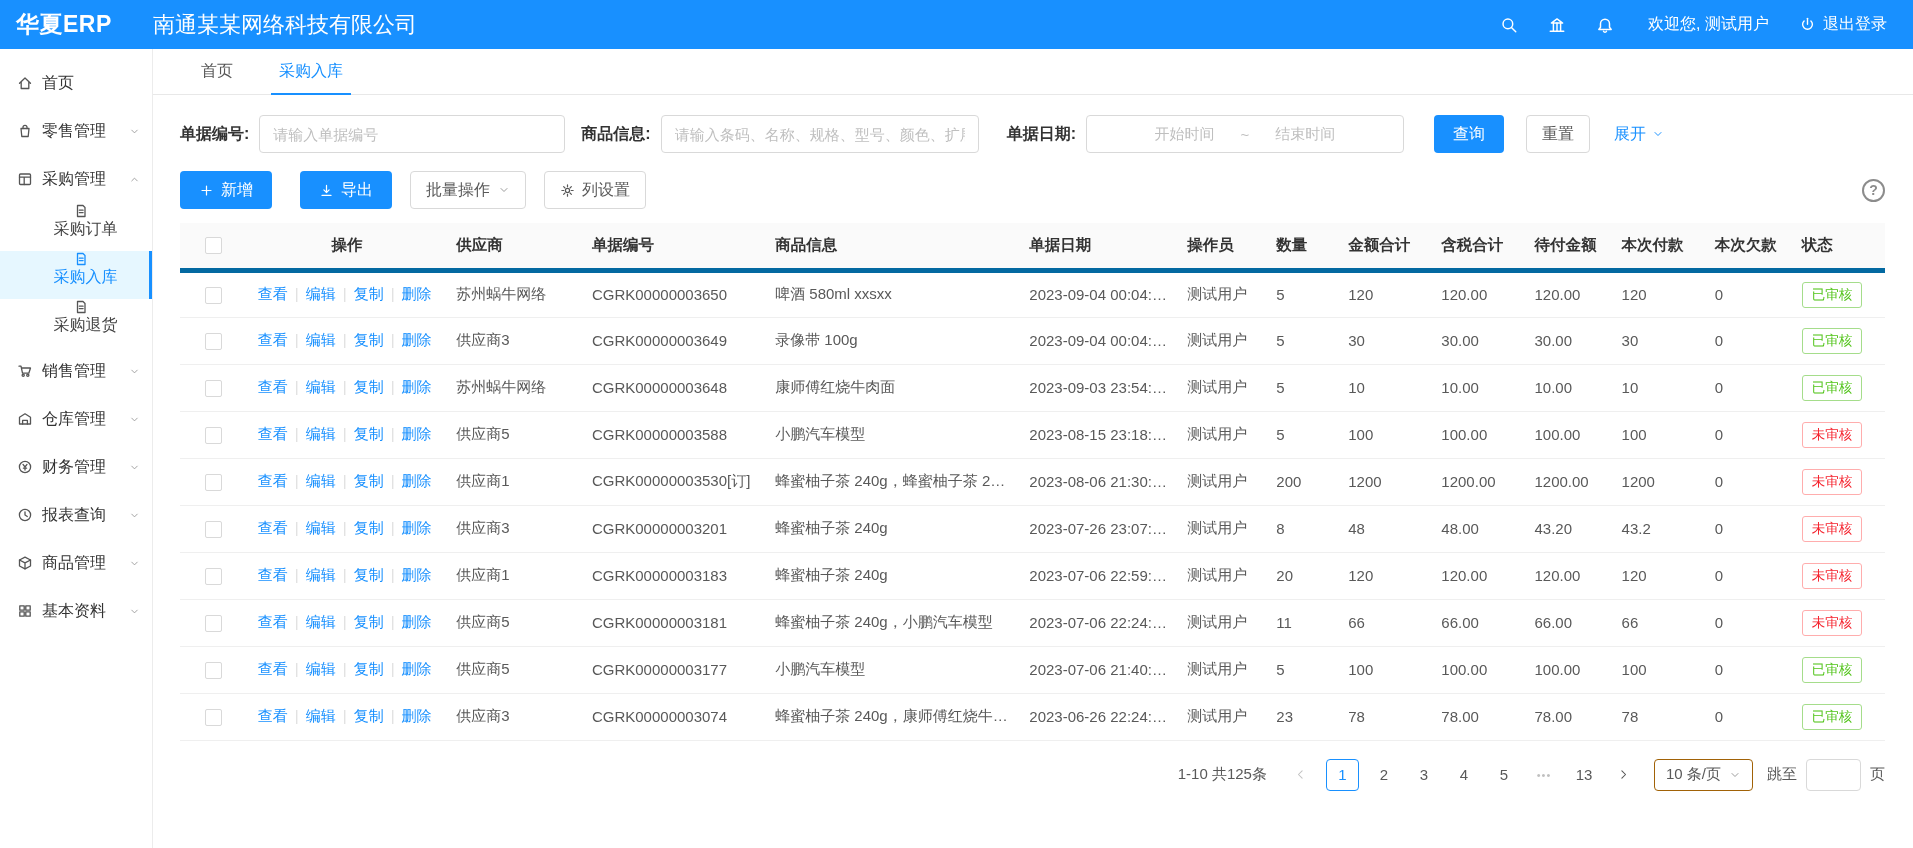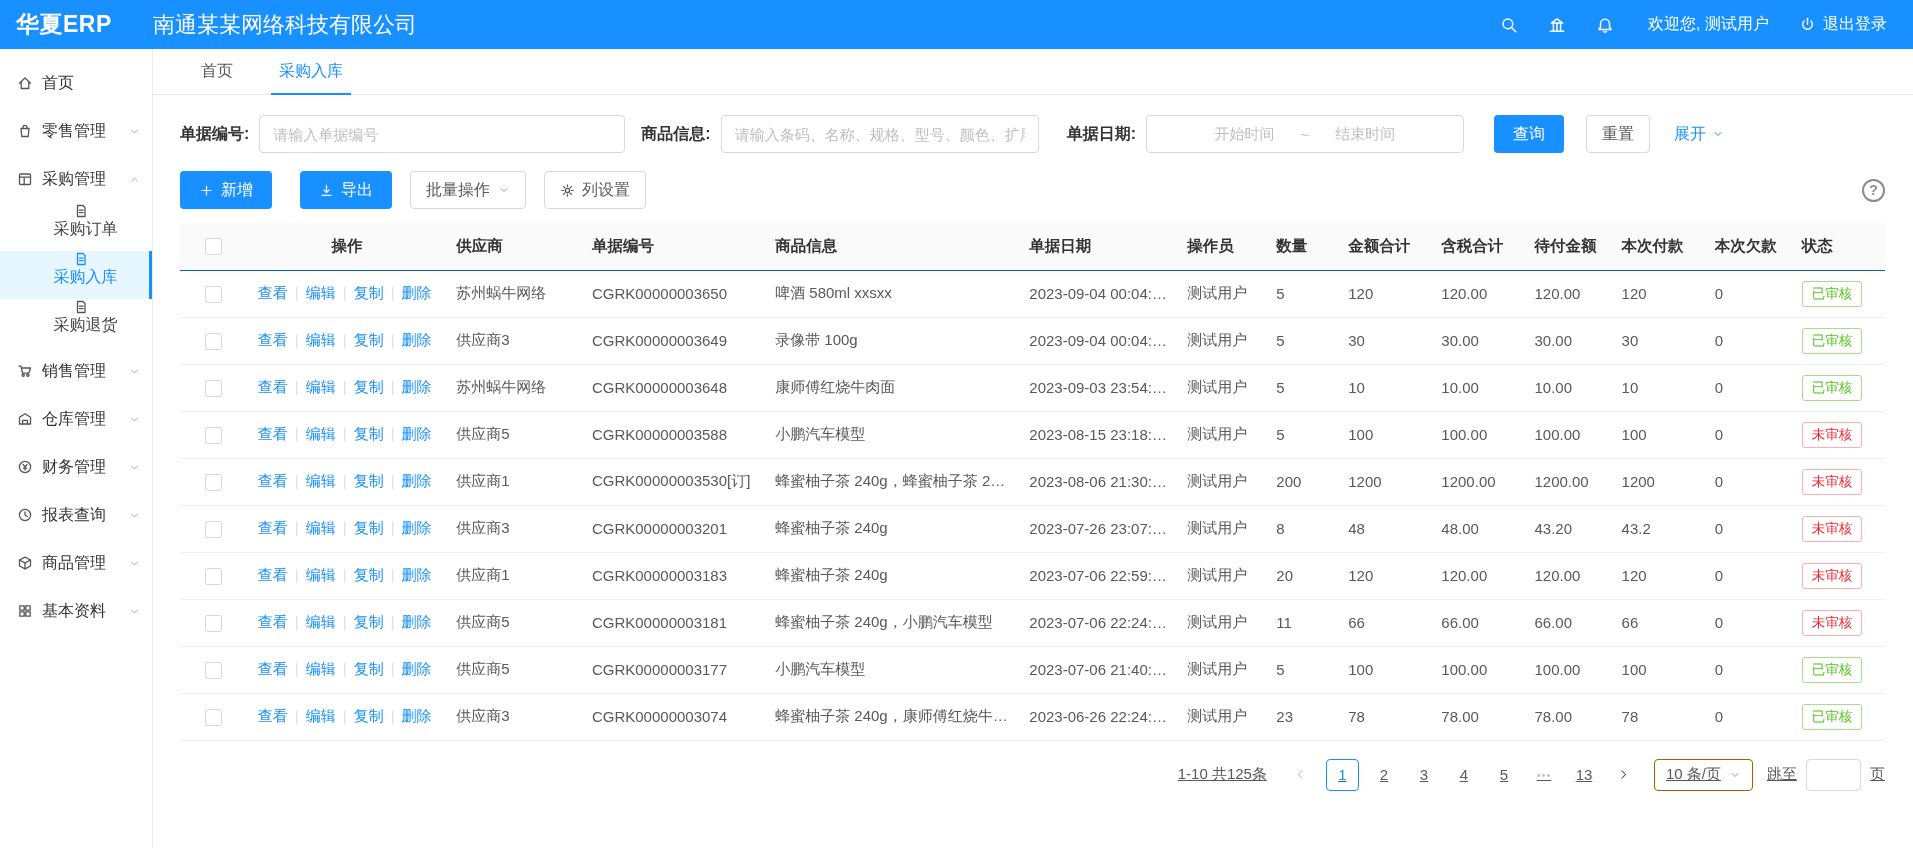--- a/index.html
+++ b/index.html
@@ -40,21 +40,21 @@
   .tab.active { color: #1890ff; }
   .tab.active::after { content: ""; position: absolute; left: 0; right: 0; bottom: -1px; height: 2px; background: #1890ff; }
 
   
   .content { padding: 20px 0 0 27px; }
 
   .filter-row { display: flex; align-items: center; margin-bottom: 18px; width: 1705px; }
   .f-label { font-size: 16px; font-weight: 700; color: #333; margin-right: 10px; white-space: nowrap; }
   .f-input { height: 38px; border: 1px solid #d9d9d9; border-radius: 4px; padding: 0 13px; font-size: 15px; color: #555; outline: none; font-family: inherit; }
   .f-input::placeholder { color: #bfbfbf; }
-  .w-bill { width: 366px; margin-right: 16px; }
+  .w-bill { width: 306px; margin-right: 16px; }
   .w-goods { width: 318px; margin-right: 28px; }
   .range { width: 318px; height: 38px; border: 1px solid #d9d9d9; border-radius: 4px; display: flex; align-items: center; justify-content: center; gap: 26px; font-size: 15px; color: #bfbfbf; margin-right: 30px; cursor: pointer; }
   .btn { height: 38px; border-radius: 4px; font-size: 16px; display: inline-flex; align-items: center; justify-content: center; cursor: pointer; border: 1px solid transparent; font-family: inherit; }
   .btn-primary { background: #1890ff; color: #fff; padding: 0 18px; }
   .btn-default { background: #fff; border-color: #d9d9d9; color: #595959; padding: 0 15px; }
   .reset { margin-left: 22px; }
   .expand { margin-left: 24px; color: #1890ff; font-size: 16px; display: inline-flex; align-items: center; cursor: pointer; }
   .ex-chev { width: 12px; height: 12px; margin-left: 6px; }
   .ex-chev svg { width: 12px; height: 12px; display: block; }
 
@@ -63,33 +63,33 @@
   .btn-icon svg { width: 15px; height: 15px; display: block; }
   .export { margin-left: 28px; }
   .batch { margin-left: 18px; }
   .caret { width: 12px; height: 12px; margin-left: 8px; color: #999; display: inline-block; }
   .caret svg { width: 12px; height: 12px; display: block; }
   .colset { margin-left: 18px; }
   .help { margin-left: auto; width: 23px; height: 23px; border: 2px solid #8c8c8c; border-radius: 50%; color: #8c8c8c; display: flex; align-items: center; justify-content: center; font-size: 14px; font-weight: 700; cursor: pointer; }
 
   
   table { border-collapse: collapse; table-layout: fixed; width: 1705px; }
-  thead th { background: #fafafa; font-weight: 700; color: #333; font-size: 15.5px; text-align: left; padding: 0 10px; height: 47px; border-bottom: 1px solid #0369a1; white-space: nowrap; overflow: hidden; }
+  thead th { background: #fafafa; font-weight: 700; color: #333; font-size: 15.5px; text-align: left; padding: 0 10px; height: 47px; border-bottom: 5px solid #0369a1; white-space: nowrap; overflow: hidden; }
   tbody td { height: 47px; padding: 0 10px; font-size: 15px; color: #595959; border-bottom: 1px solid #efefef; overflow: hidden; white-space: nowrap; text-overflow: ellipsis; }
   th.c-check, td.c-check { text-align: center; padding: 0; }
   th.c-op { text-align: center; }
   .act { color: #1890ff; cursor: pointer; text-decoration: none; font-size: 15px; }
   .sep { color: #e0e0e0; margin: 0 7px; }
   .badge { display: inline-block; padding: 3px 9px; border-radius: 3px; font-size: 13.5px; border: 1px solid; background: #fff; }
   .badge.approved { color: #52c41a; border-color: #a5dd8b; }
   .badge.unapproved { color: #f5222d; border-color: #ffadad; }
   .checkbox { appearance: none; -webkit-appearance: none; width: 17px; height: 17px; border: 1px solid #d9d9d9; border-radius: 2px; background: #fff; margin: 0; vertical-align: middle; cursor: pointer; }
 
   
-  .pagination { width: 1705px; display: flex; align-items: center; justify-content: flex-end; margin-top: 18px; font-size: 15px; color: #595959; text-decoration: underline; }
+  .pagination { width: 1705px; display: flex; align-items: center; justify-content: flex-end; margin-top: 18px; font-size: 15px; color: #595959; }
   .pg-total { margin-right: 14px; }
   .pg-btn { min-width: 30px; height: 32px; display: inline-flex; align-items: center; justify-content: center; margin: 0 5px; border-radius: 4px; cursor: pointer; color: #595959; padding: 0 4px; }
   .pg-btn.active { border: 1px solid #1890ff; color: #1890ff; min-width: 33px; background: #fff; }
   .pg-arrow { color: #c2c2c2; }
   .pg-arrow svg { width: 13px; height: 13px; display: block; }
   .pg-arrow.next { color: #555; }
   .pg-ellipsis { color: #c0c0c0; font-size: 11px; letter-spacing: 1px; }
   .pg-size { height: 32px; border: 1px solid #a16207; border-radius: 4px; display: inline-flex; align-items: center; padding: 0 11px; margin-left: 10px; cursor: pointer; color: #595959; background: #fff; }
   .pg-jump { margin-left: 14px; display: inline-flex; align-items: center; }
   .pg-jump input { width: 55px; height: 32px; border: 1px solid #d9d9d9; border-radius: 4px; margin: 0 9px; outline: none; padding: 0 8px; font-size: 15px; font-family: inherit; }

